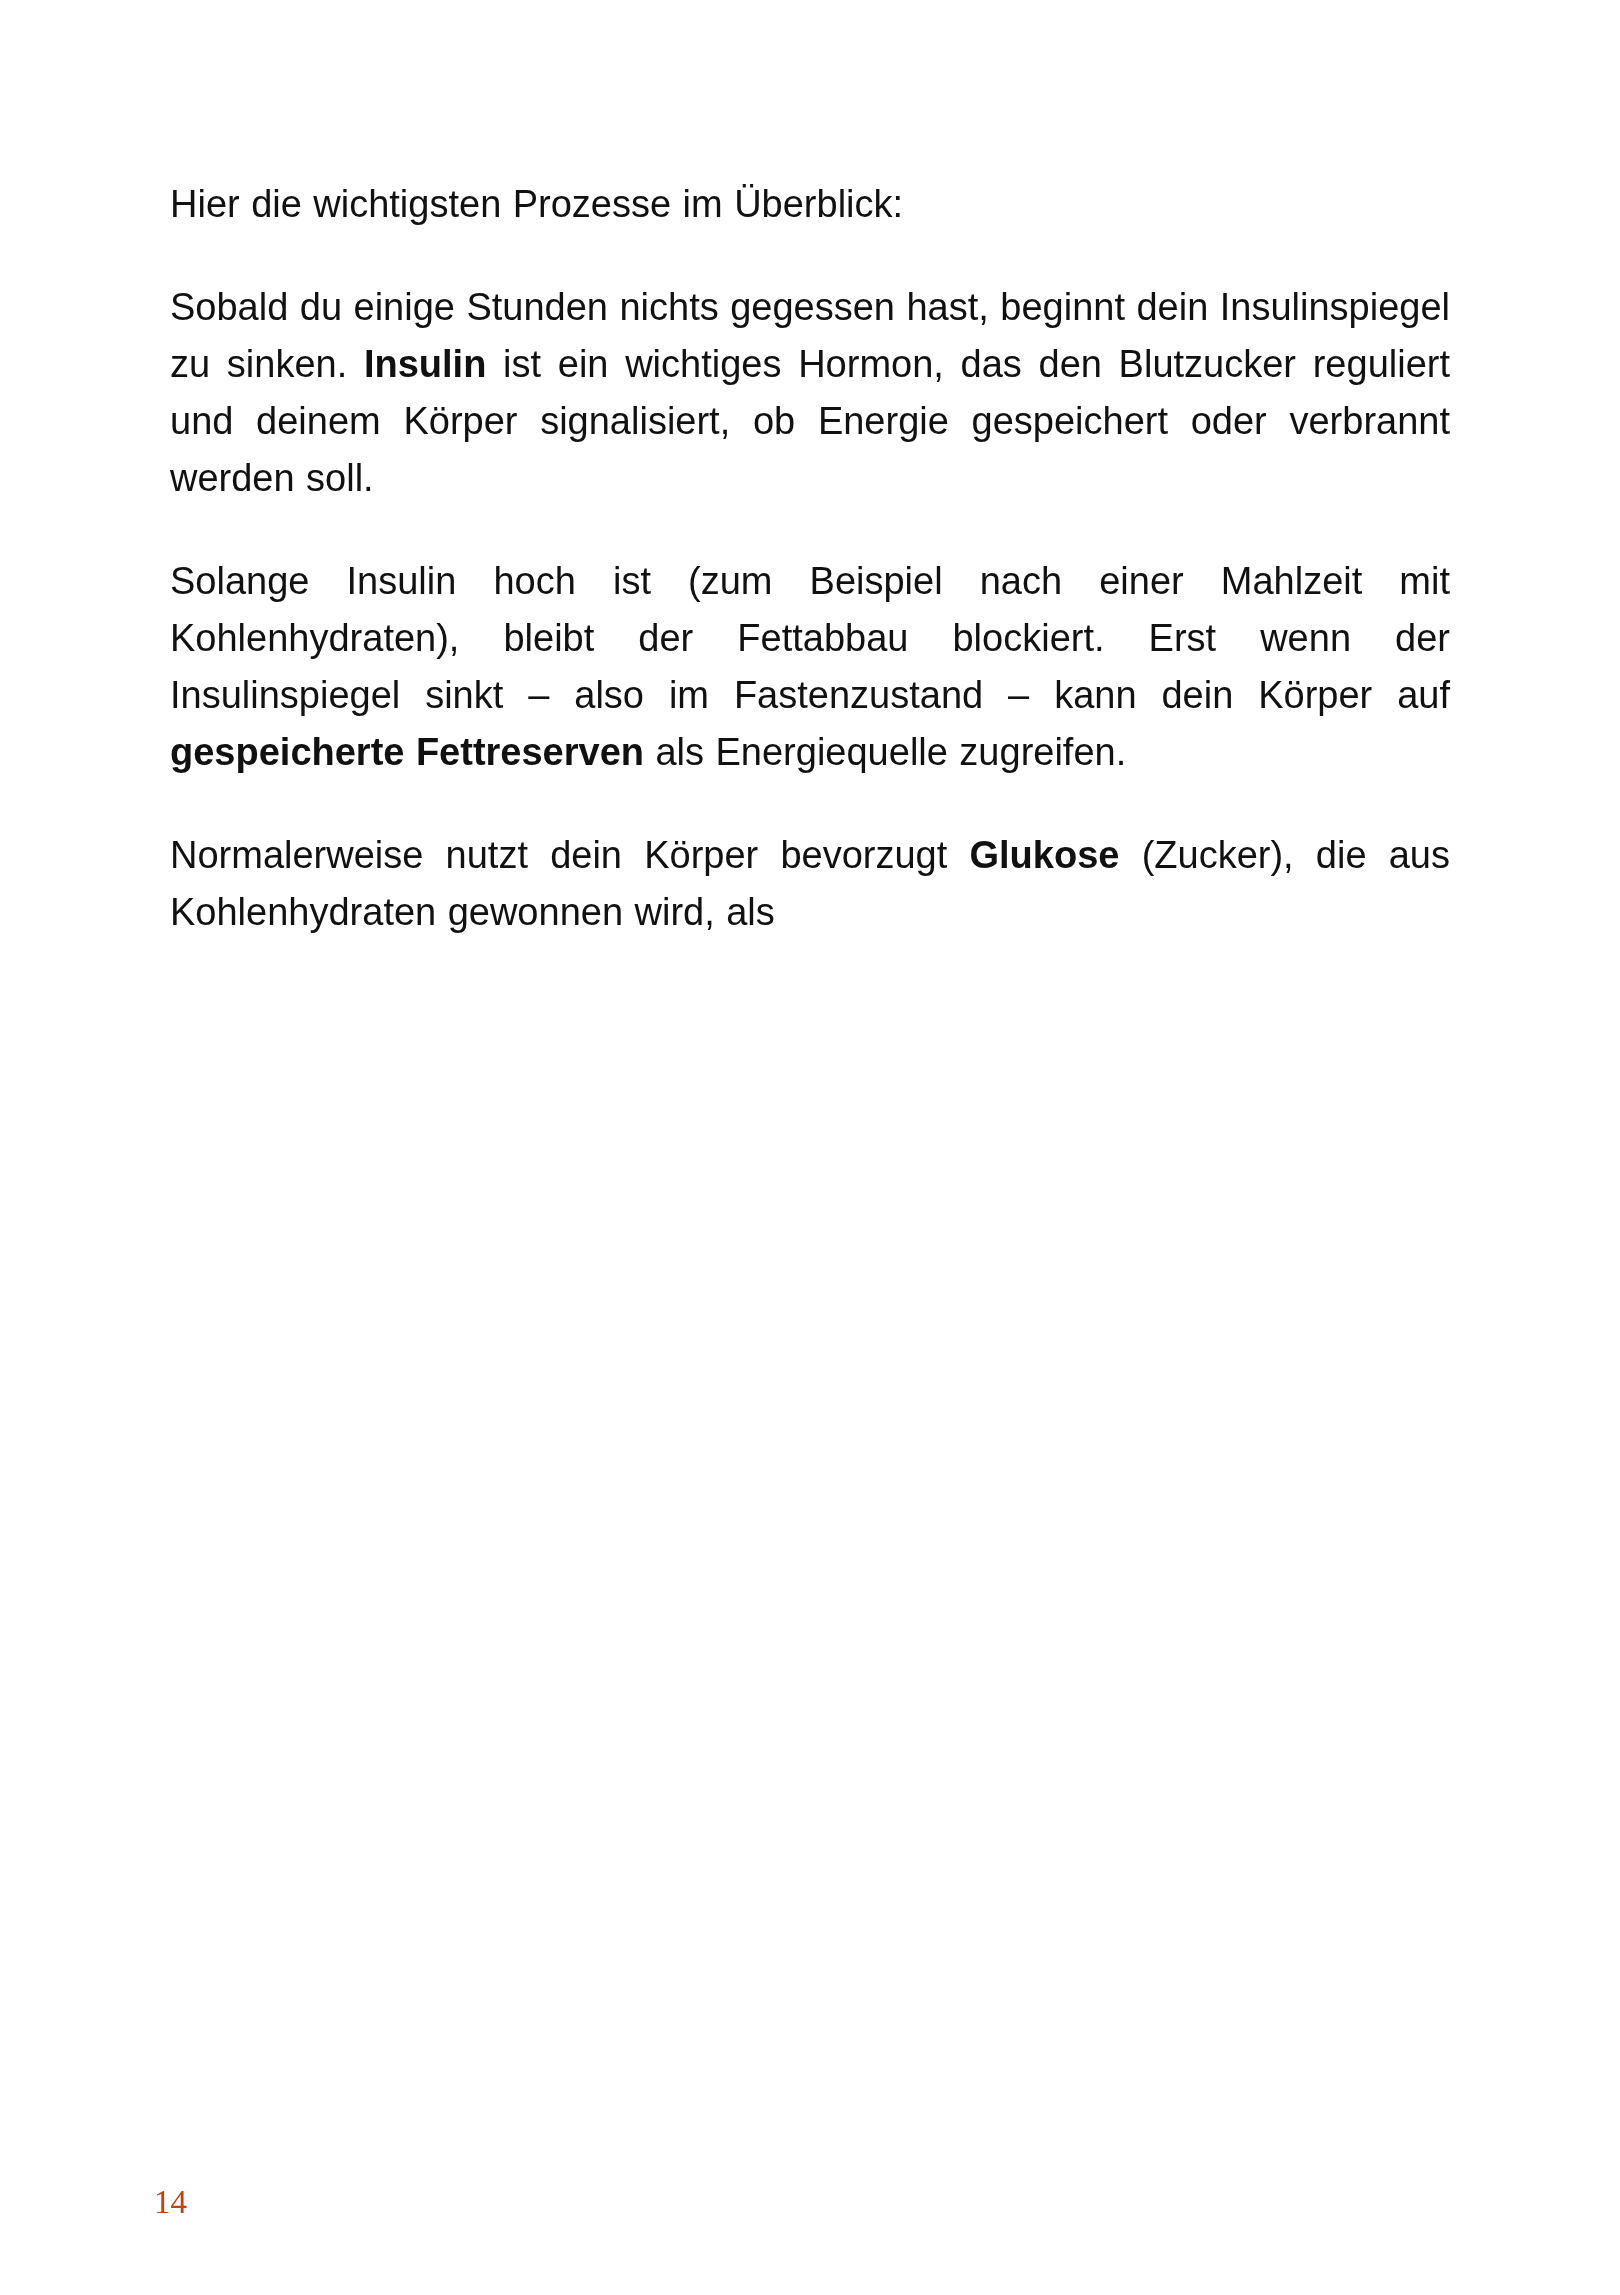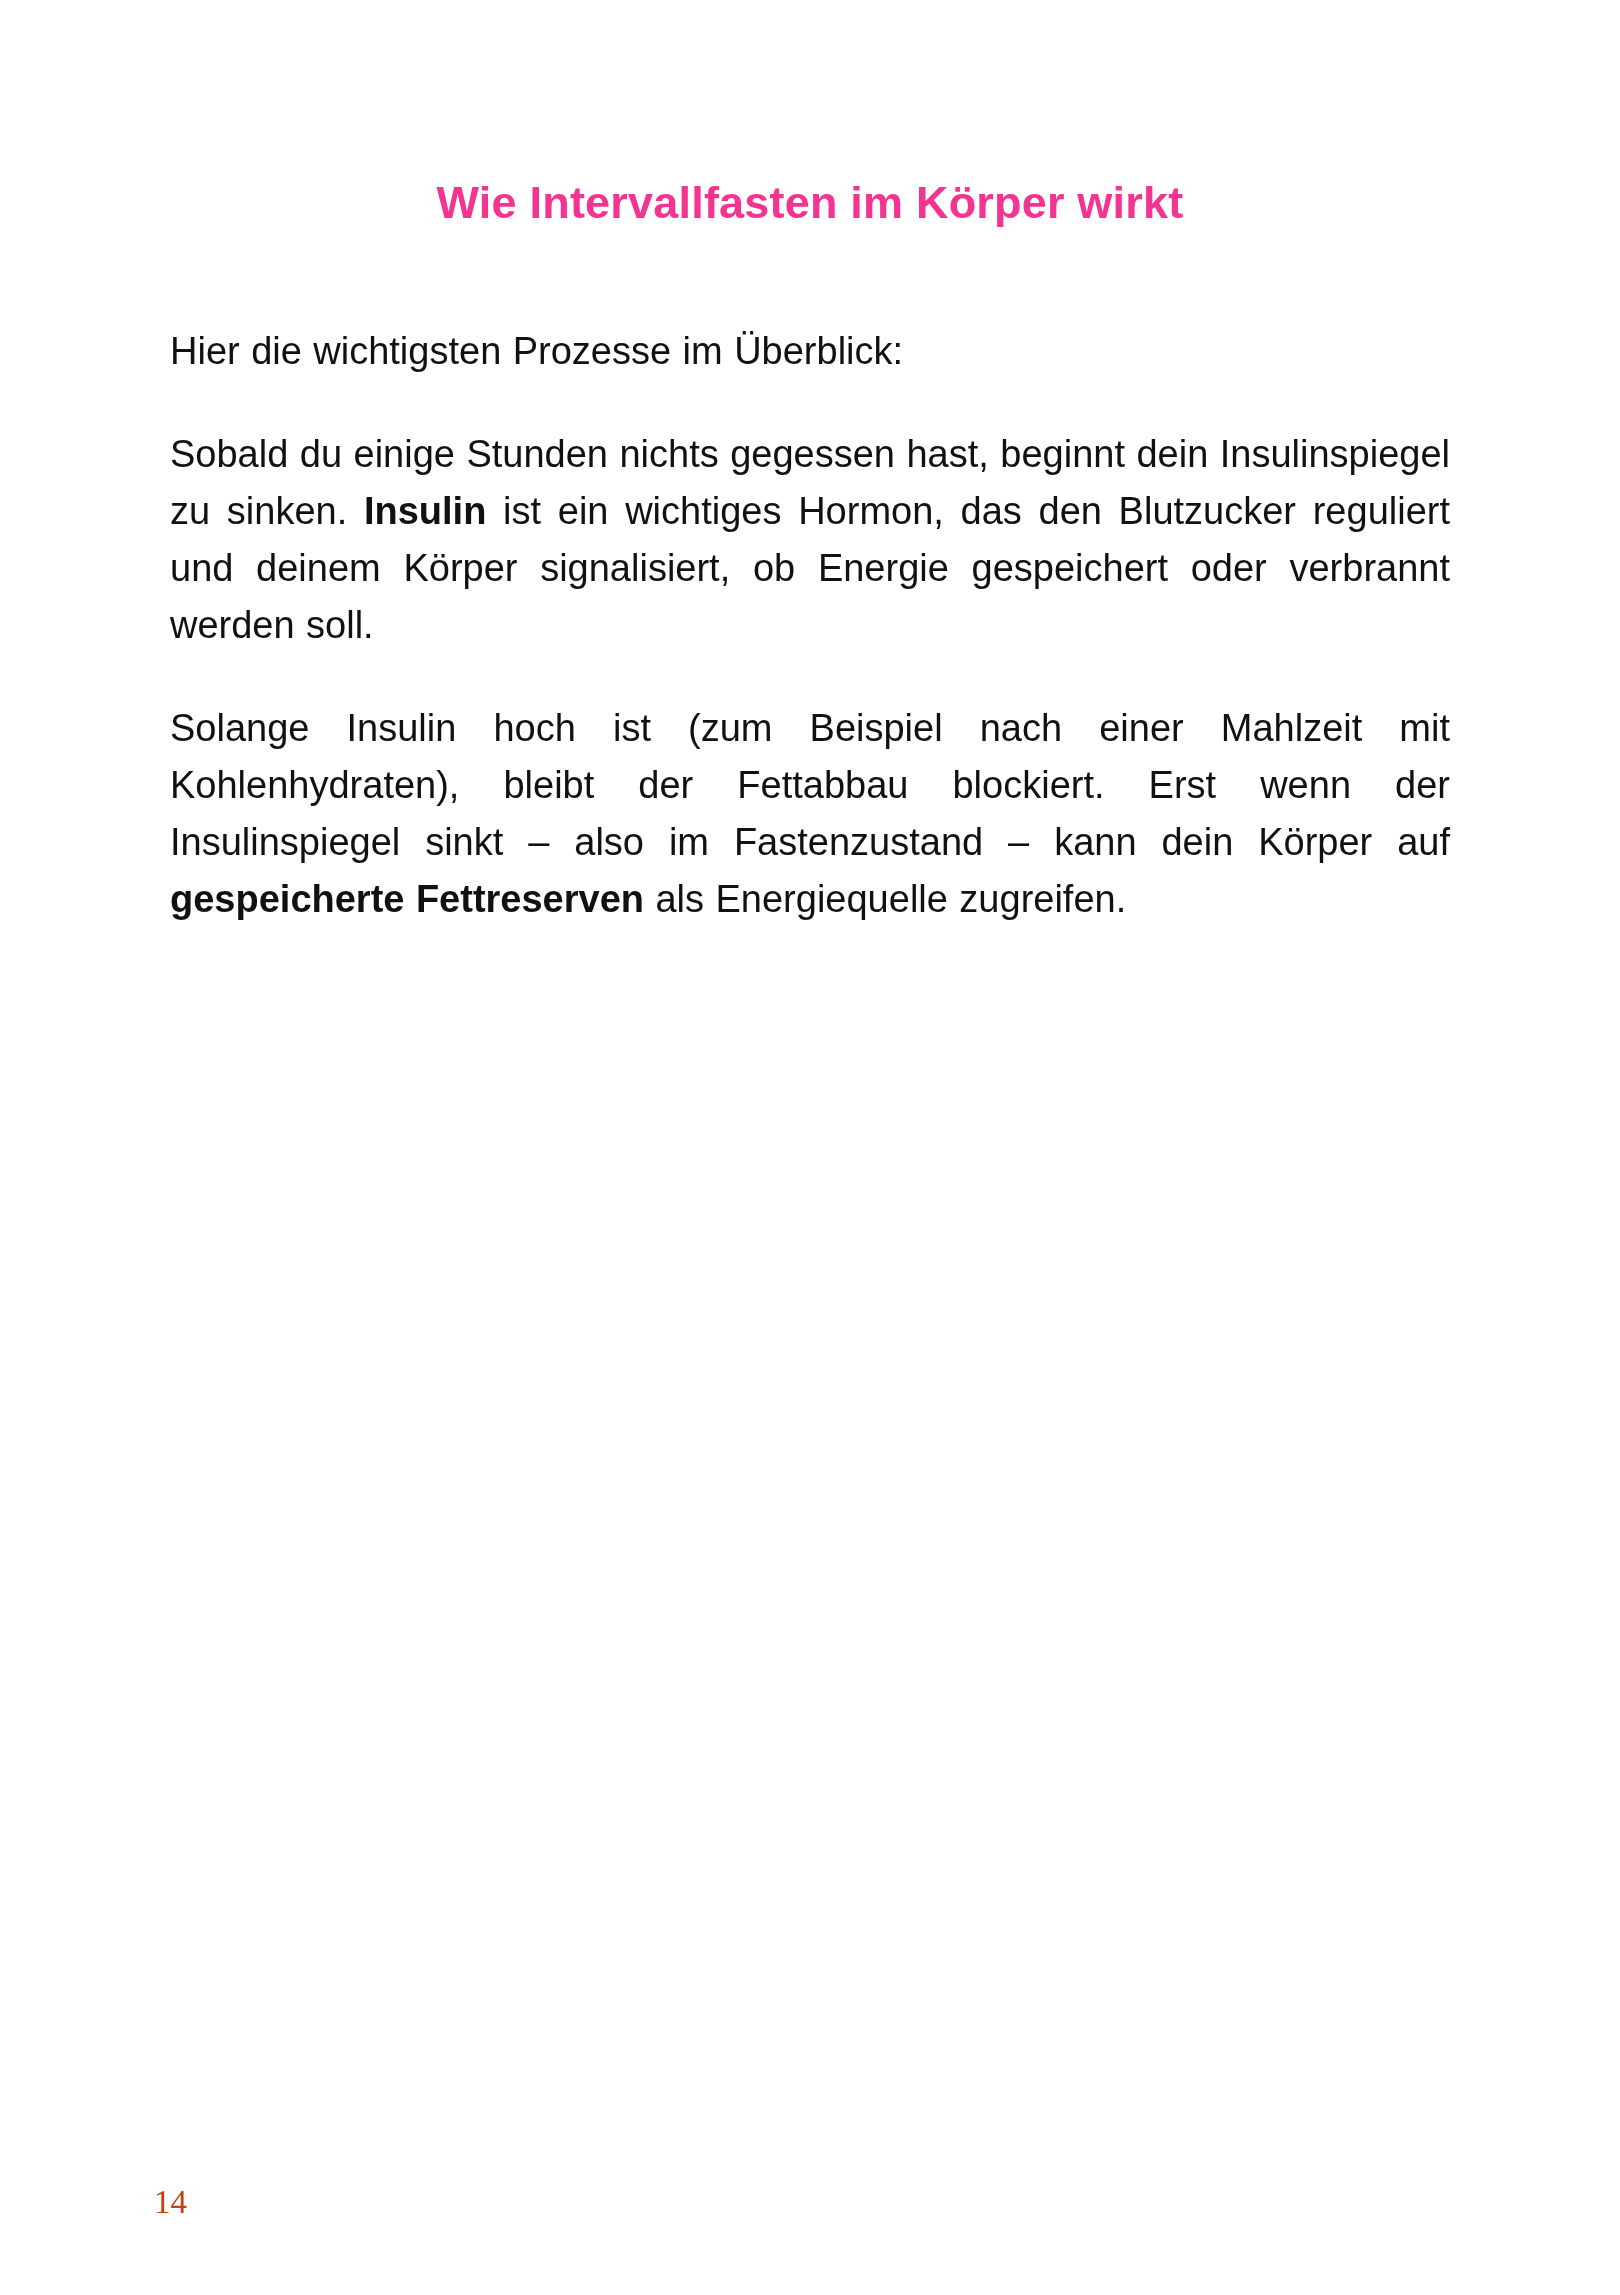--- a/index.html
+++ b/index.html
@@ -48,29 +48,29 @@
     font-size: 33px;
     color: #c2410c;
     font-family: Liberation Serif, serif;
   }
 </style>
 </head>
 <body>
 
 <div class="page">
 
-  <h1 class="doc-title" style="color: rgb(245, 51, 144);">Wie Intervallfasten im Körper wirkt</h1>
 
 
 
   <p class="para"><span>Hier die wichtigsten Prozesse im Überblick:</span></p>
 
 
   <p class="para"><span>Sobald du einige Stunden nichts gegessen hast, beginnt dein Insulinspiegel zu sinken. </span><span style="font-weight: 700;">Insulin</span><span> ist ein wichtiges Hormon, das den Blutzucker reguliert und deinem Körper signalisiert, ob Energie gespeichert oder verbrannt werden soll.</span></p>
 
   <p class="para"><span>Solange Insulin hoch ist (zum Beispiel nach einer Mahlzeit mit Kohlenhydraten), bleibt der Fettabbau blockiert. Erst wenn der Insulinspiegel sinkt – also im Fastenzustand – kann dein Körper auf </span><span style="font-weight: 700;">gespeicherte Fettreserven</span><span> als Energiequelle zugreifen.</span></p>
 
 
+  <p class="para"><span>Normalerweise nutzt dein Körper bevorzugt </span><span style="font-weight: 700;">Glukose</span><span> (Zucker), die aus Kohlenhydraten gewonnen wird, als</span></p>
 
   <div class="page-number">14</div>
 
 </div>
 
 
 </body></html>

